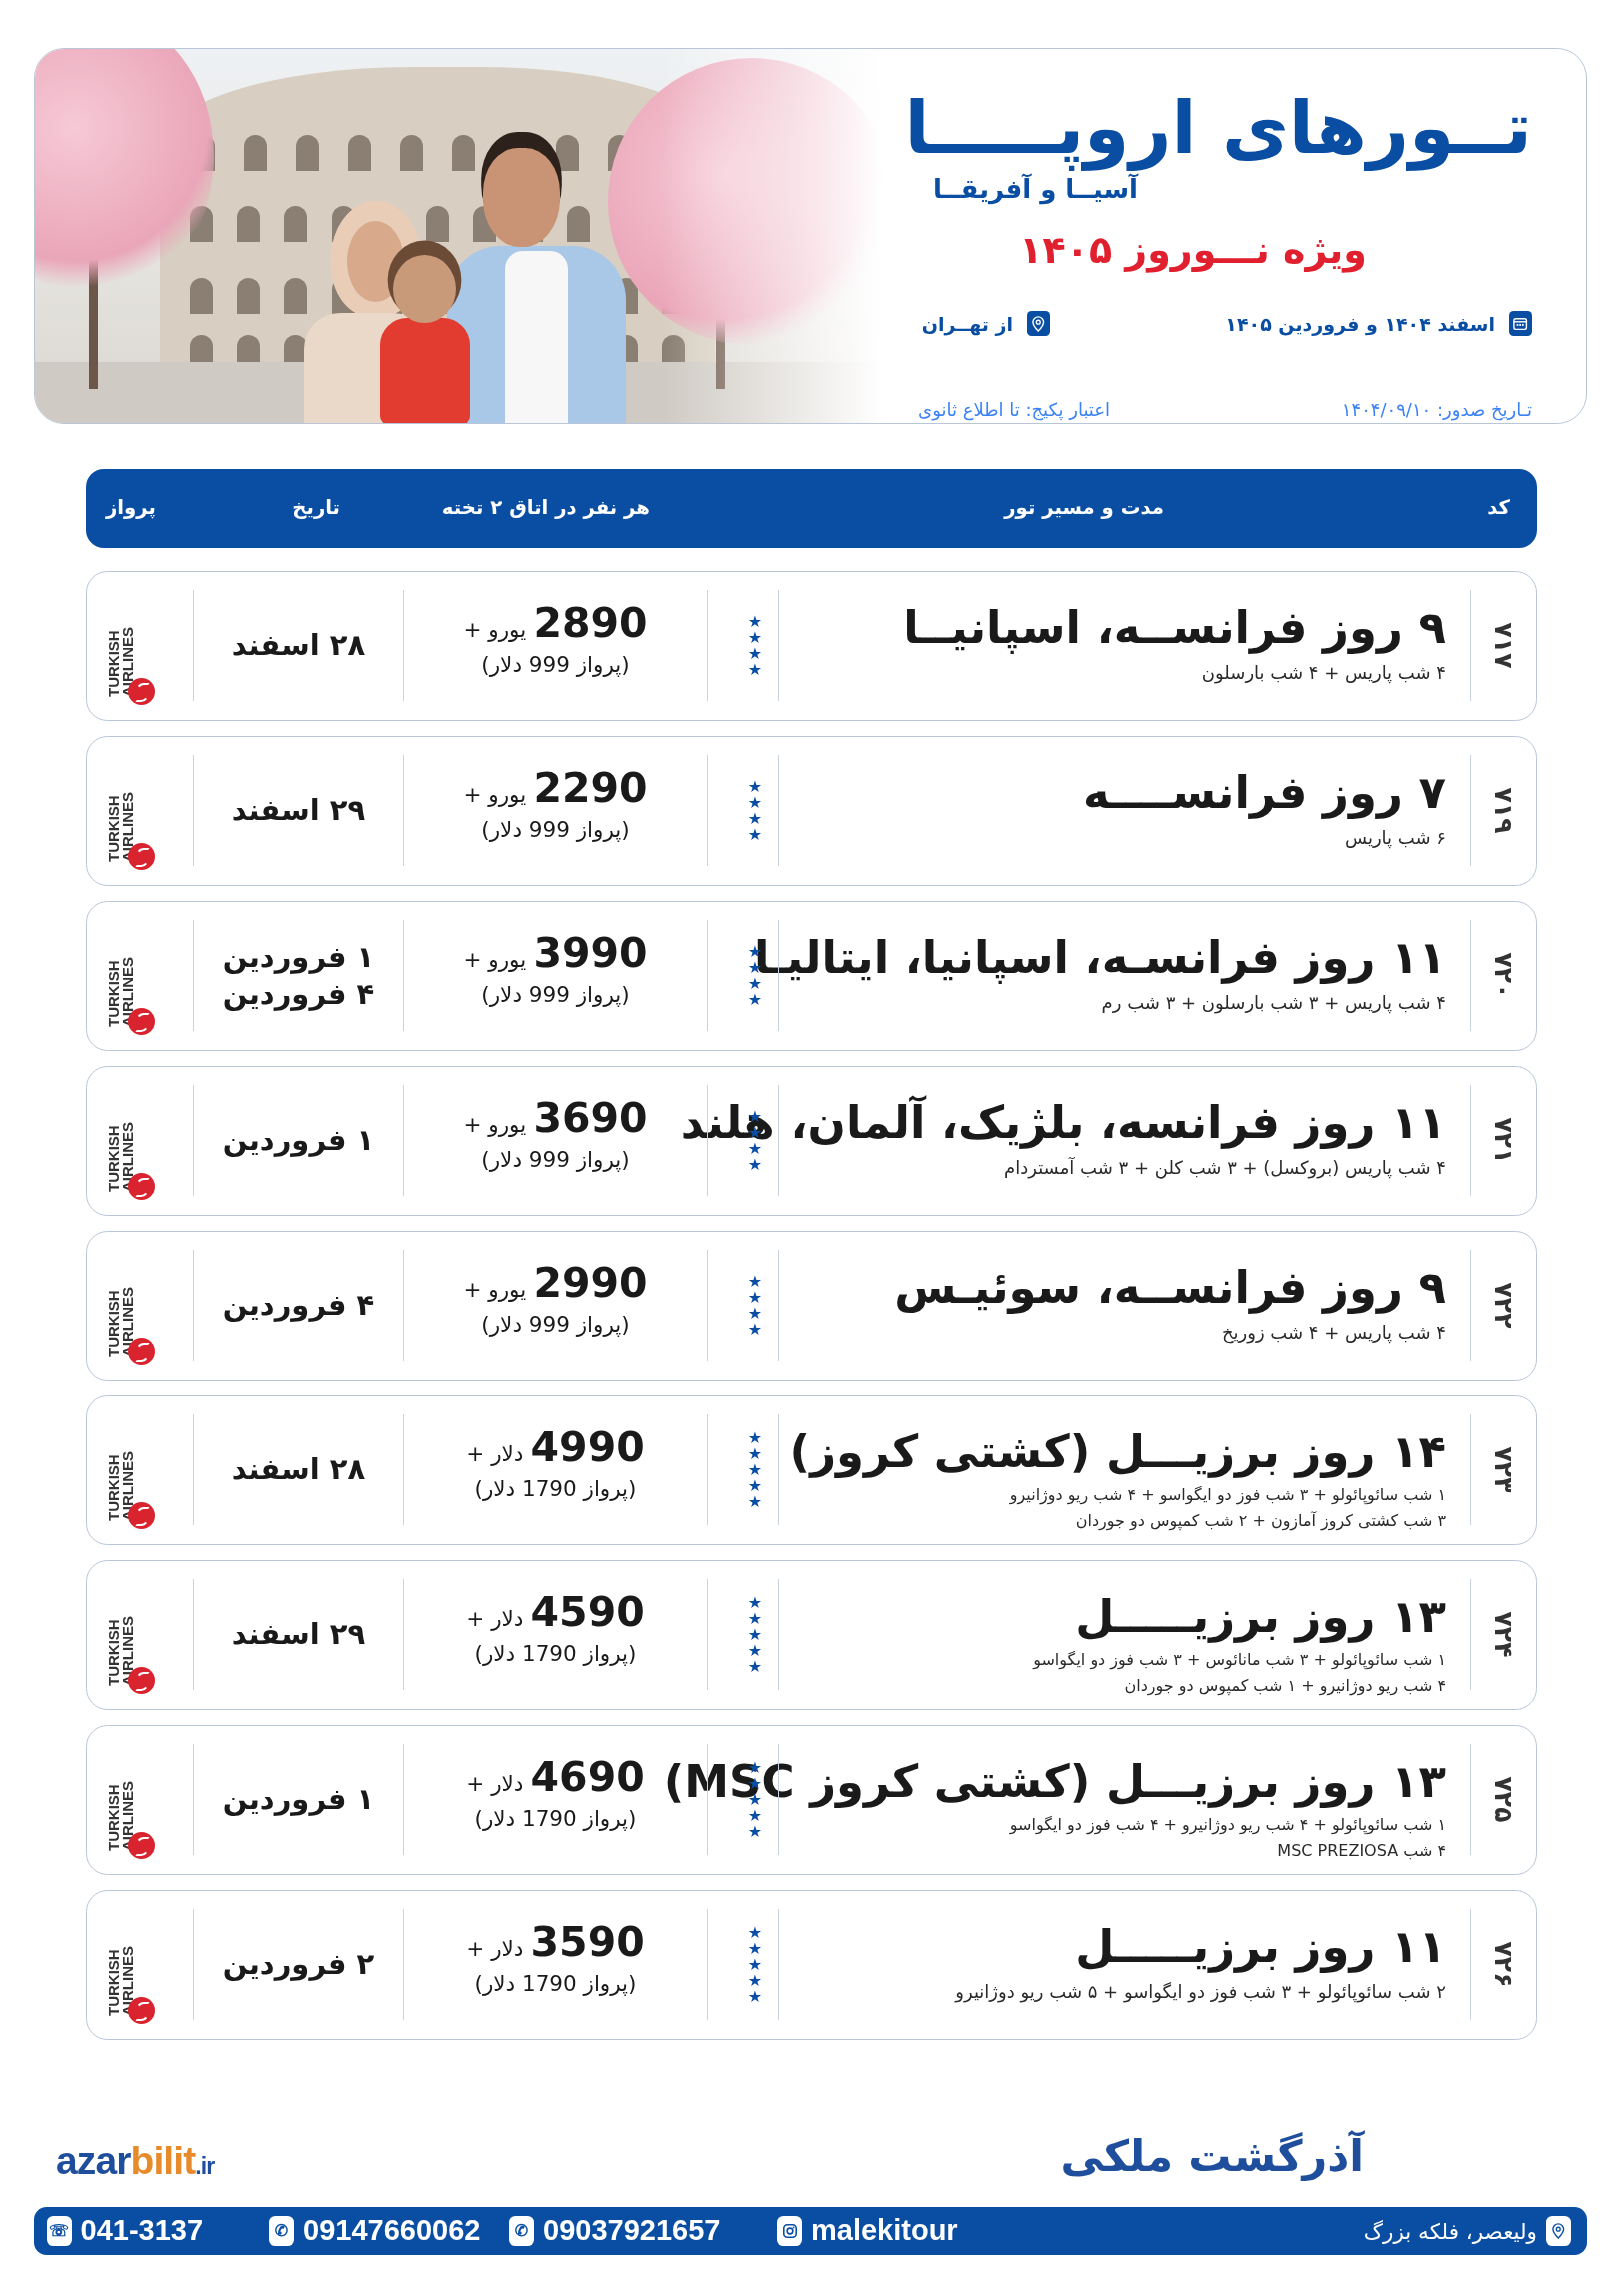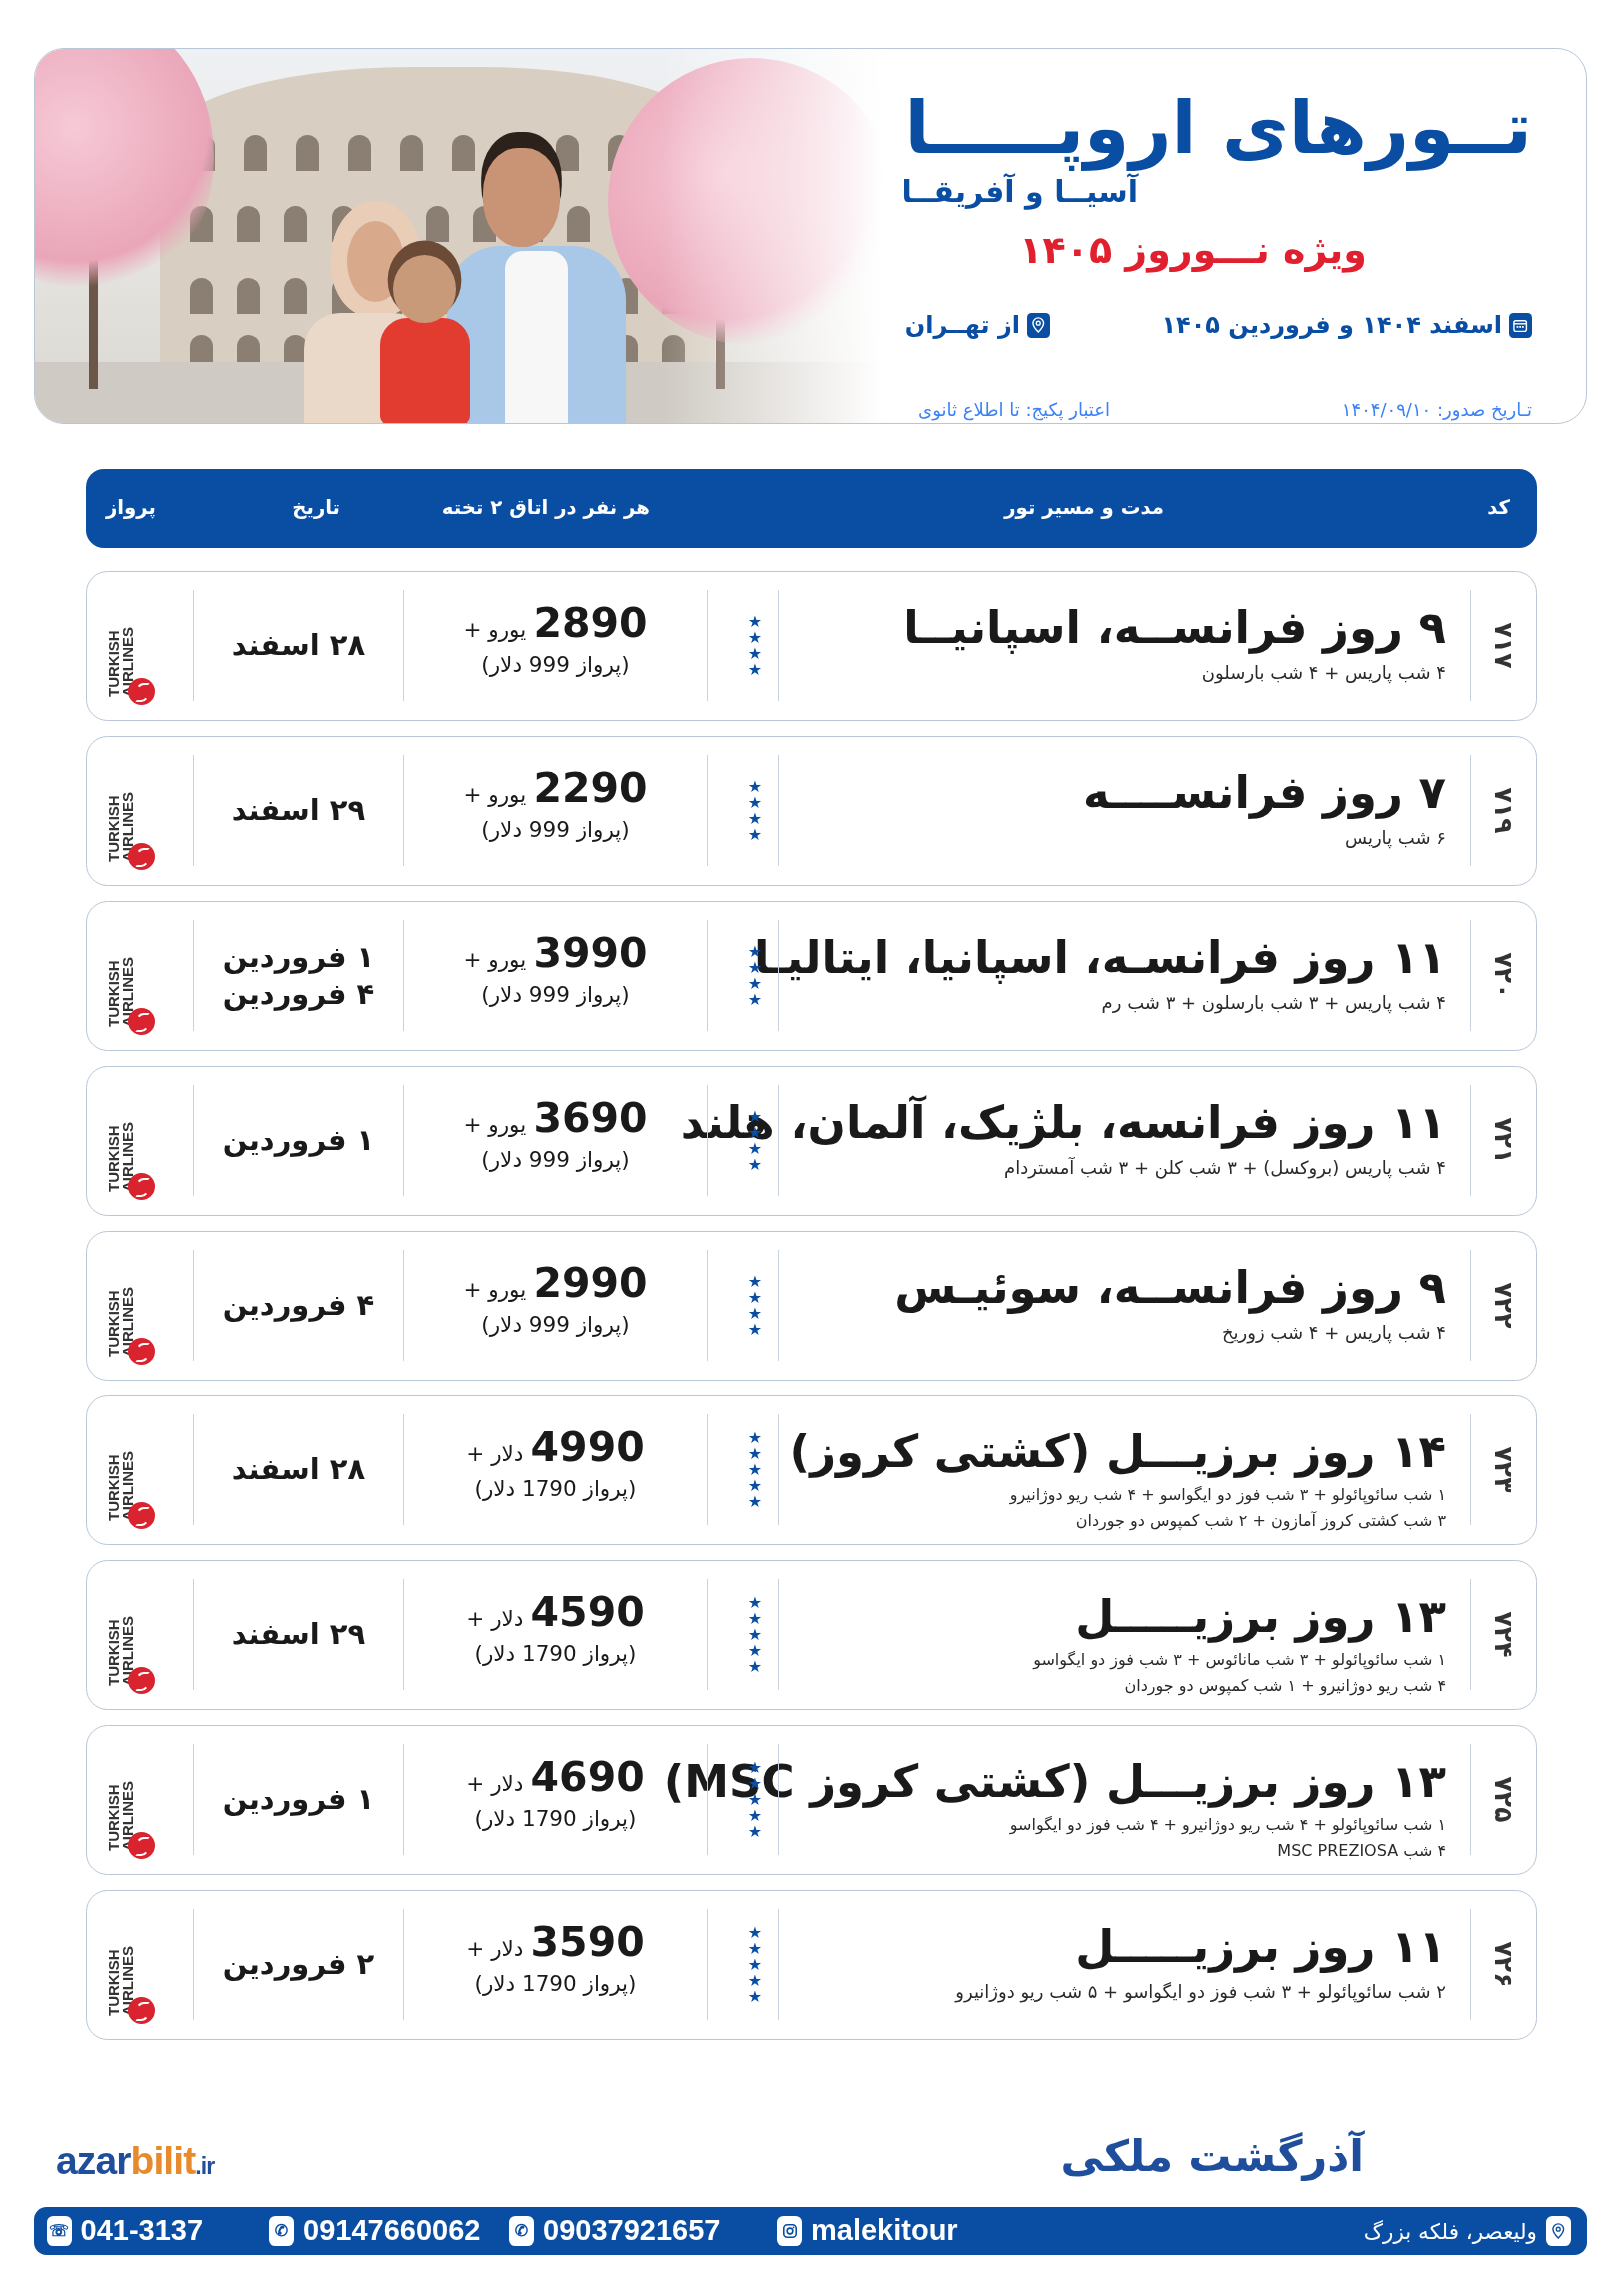--- a/index.html
+++ b/index.html
@@ -22,23 +22,23 @@
   .woman-face { left: 312px; top: 172px; width: 57px; height: 81px; border-radius: 50%; background: #d9a98c; }
   .woman-body { left: 269px; top: 264px; width: 125px; height: 116px; border-radius: 36px 36px 0 0; background: #ead9c8; }
   .child-head { left: 358px; top: 206px; width: 63px; height: 68px; border-radius: 50%; background: #c99a7a; box-shadow: 0 -9px 0 5.4px #6b4a36; }
   .child-body { left: 345px; top: 269px; width: 90px; height: 107px; border-radius: 27px 27px 9px 9px; background: #e23b2f; }
   .man-head { left: 448px; top: 99px; width: 77px; height: 99px; border-radius: 45% 45% 48% 48%; background: #c99375; box-shadow: 0 -14.3px 0 1.8px #2d211c; }
   .man-body { left: 412px; top: 197px; width: 179px; height: 188px; border-radius: 54px 54px 0 0; background: #a9c7e6; }
   .man-shirt { left: 470px; top: 202px; width: 63px; height: 179px; background: #f7f7f7; border-radius: 18px 18px 0 0; }
 
   .hero-text { position: absolute; right: 0; top: 0; width: 699px; height: 376px; direction: rtl; }
   .hero-title { position: absolute; right: 54px; top: 39px; font-size: 73px; font-weight: 900; color: #0a4ea3; letter-spacing: 0.9px; line-height: 1.1; }
-  .hero-subtitle { position: absolute; right: 448px; top: 125px; font-size: 30px; font-weight: 700; color: #0a4ea3; }
+  .hero-subtitle { position: absolute; right: 448px; top: 125px; font-size: 26px; font-weight: 700; color: #0a4ea3; }
   .hero-special { position: absolute; right: 219px; top: 179px; font-size: 38px; font-weight: 700; color: #e0202e; }
-  .hero-info { position: absolute; font-size: 24px; font-weight: 700; color: #0a4ea3; display: flex; align-items: center; gap: 7px; }
+  .hero-info { position: absolute; font-size: 19px; font-weight: 700; color: #0a4ea3; display: flex; align-items: center; gap: 14px; }
   .hero-info.dates { right: 54px; top: 262px; }
   .hero-info.origin { right: 536px; top: 262px; }
   .info-icon { width: 23px; height: 25px; background: #0a4ea3; border-radius: 4.5px; display: inline-flex; align-items: center; justify-content: center; }
   .hero-meta { position: absolute; font-size: 18px; color: #3b82f6; margin-top: 35px; }
   .hero-meta.issue { right: 54px; top: 315px; }
   .hero-meta.validity { right: 476px; top: 315px; }
 
   
   .thead { position: absolute; left: 86px; top: 469px; width: 1451px; height: 79px; background: #0a4ea3; border-radius: 18px; direction: rtl; color: #fff; font-size: 19.7px; font-weight: 700; }
   .thead span { position: absolute; top: 27px; }

